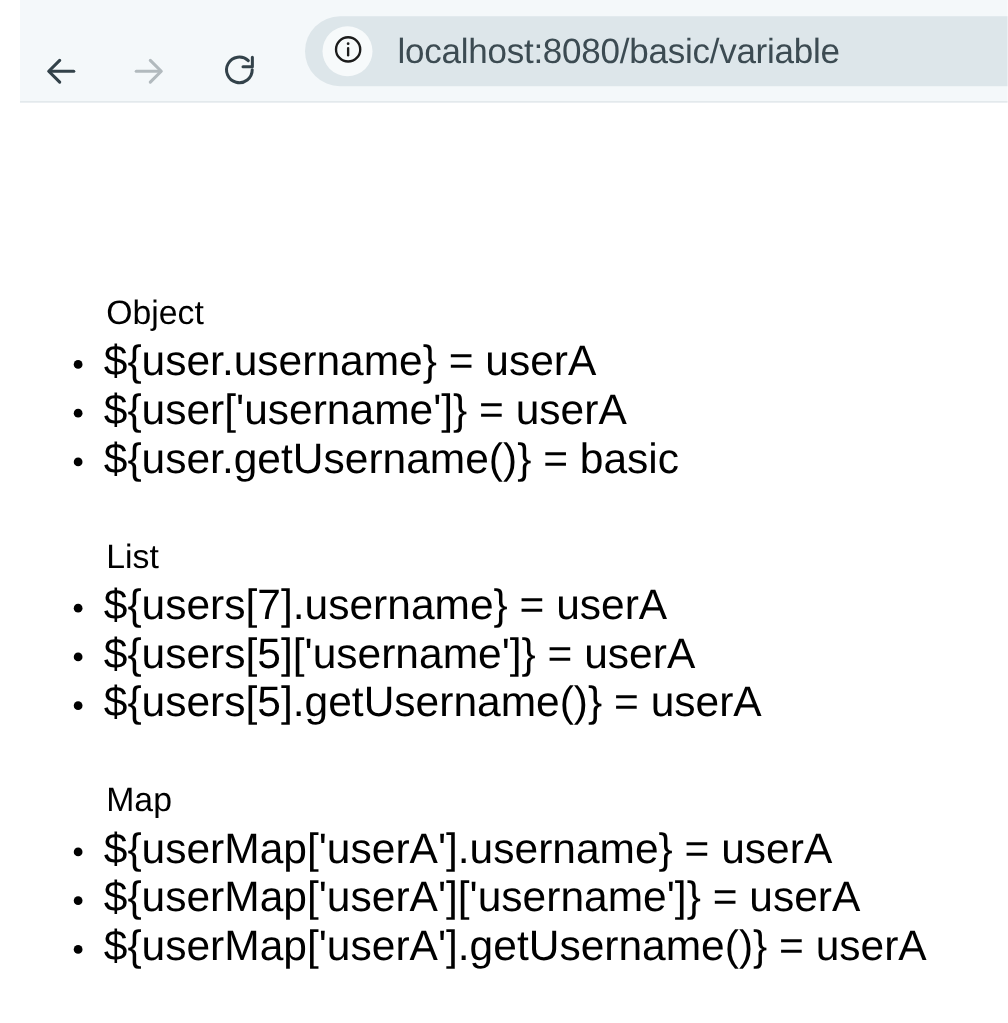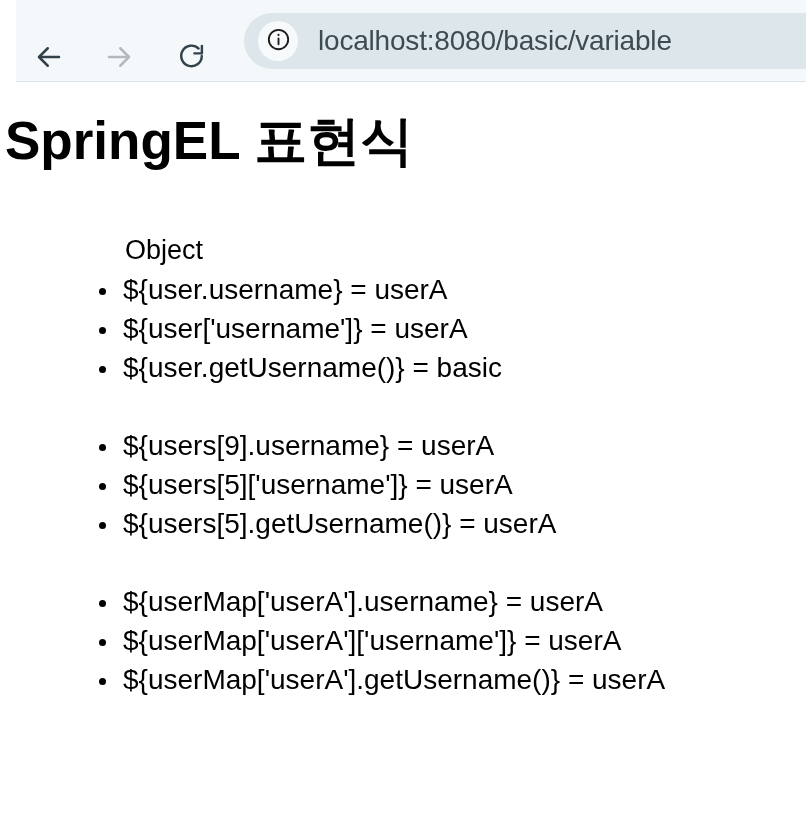--- a/index.html
+++ b/index.html
@@ -103,41 +103,40 @@
     line-height: 1.15;
     white-space: nowrap;
     font-family: "Liberation Sans", "DejaVu Sans", sans-serif;
   }
 
   #el-sections {
     position: absolute;
     left: 0;
     top: 148px;
     width: 752px;
-    padding-left: 40px;
   }
   .el-section { margin: 0; padding: 0; }
   .section-label {
     margin: 0;
     padding: 0 0 0 85px;
     font-size: 27px;
     color: #000000;
     line-height: 39px;
     height: 39px;
     white-space: nowrap;
   }
   ul.el-list {
     margin: 0;
     padding: 0;
     list-style: none;
   }
   ul.el-list li {
     margin: 0;
     padding: 0 0 0 83px;
-    font-size: 28px;
+    font-size: 34px;
     color: #000000;
     line-height: 39px;
     height: 39px;
     white-space: nowrap;
     position: relative;
   }
   ul.el-list li::before {
     content: "";
     position: absolute;
     left: 59px;
@@ -193,46 +192,47 @@
         </svg>
       </span>
     </button>
     <span id="url-text" title="localhost:8080/basic/variable">localhost:8080/basic/variable</span>
   </div>
 
 </div>
 
 <div id="page-content">
 
-  <h1 id="page-title">SpringEL 표현식</h1>
 
   <div id="el-sections">
 
     <div class="el-section">
       <p class="section-label">Object</p>
       <ul class="el-list">
         <li>${user.username} = userA</li>
         <li>${user['username']} = userA</li>
         <li>${user.getUsername()} = basic</li>
       </ul>
     </div>
 
     <div class="section-gap"></div>
 
     <div class="el-section">
+      <p class="section-label">List</p>
       <ul class="el-list">
-        <li>${users[9].username} = userA</li>
+        <li>${users[7].username} = userA</li>
         <li>${users[5]['username']} = userA</li>
         <li>${users[5].getUsername()} = userA</li>
       </ul>
     </div>
 
     <div class="section-gap"></div>
 
     <div class="el-section">
+      <p class="section-label">Map</p>
       <ul class="el-list">
         <li>${userMap['userA'].username} = userA</li>
         <li>${userMap['userA']['username']} = userA</li>
         <li>${userMap['userA'].getUsername()} = userA</li>
       </ul>
     </div>
 
   </div>
 </div>
 

